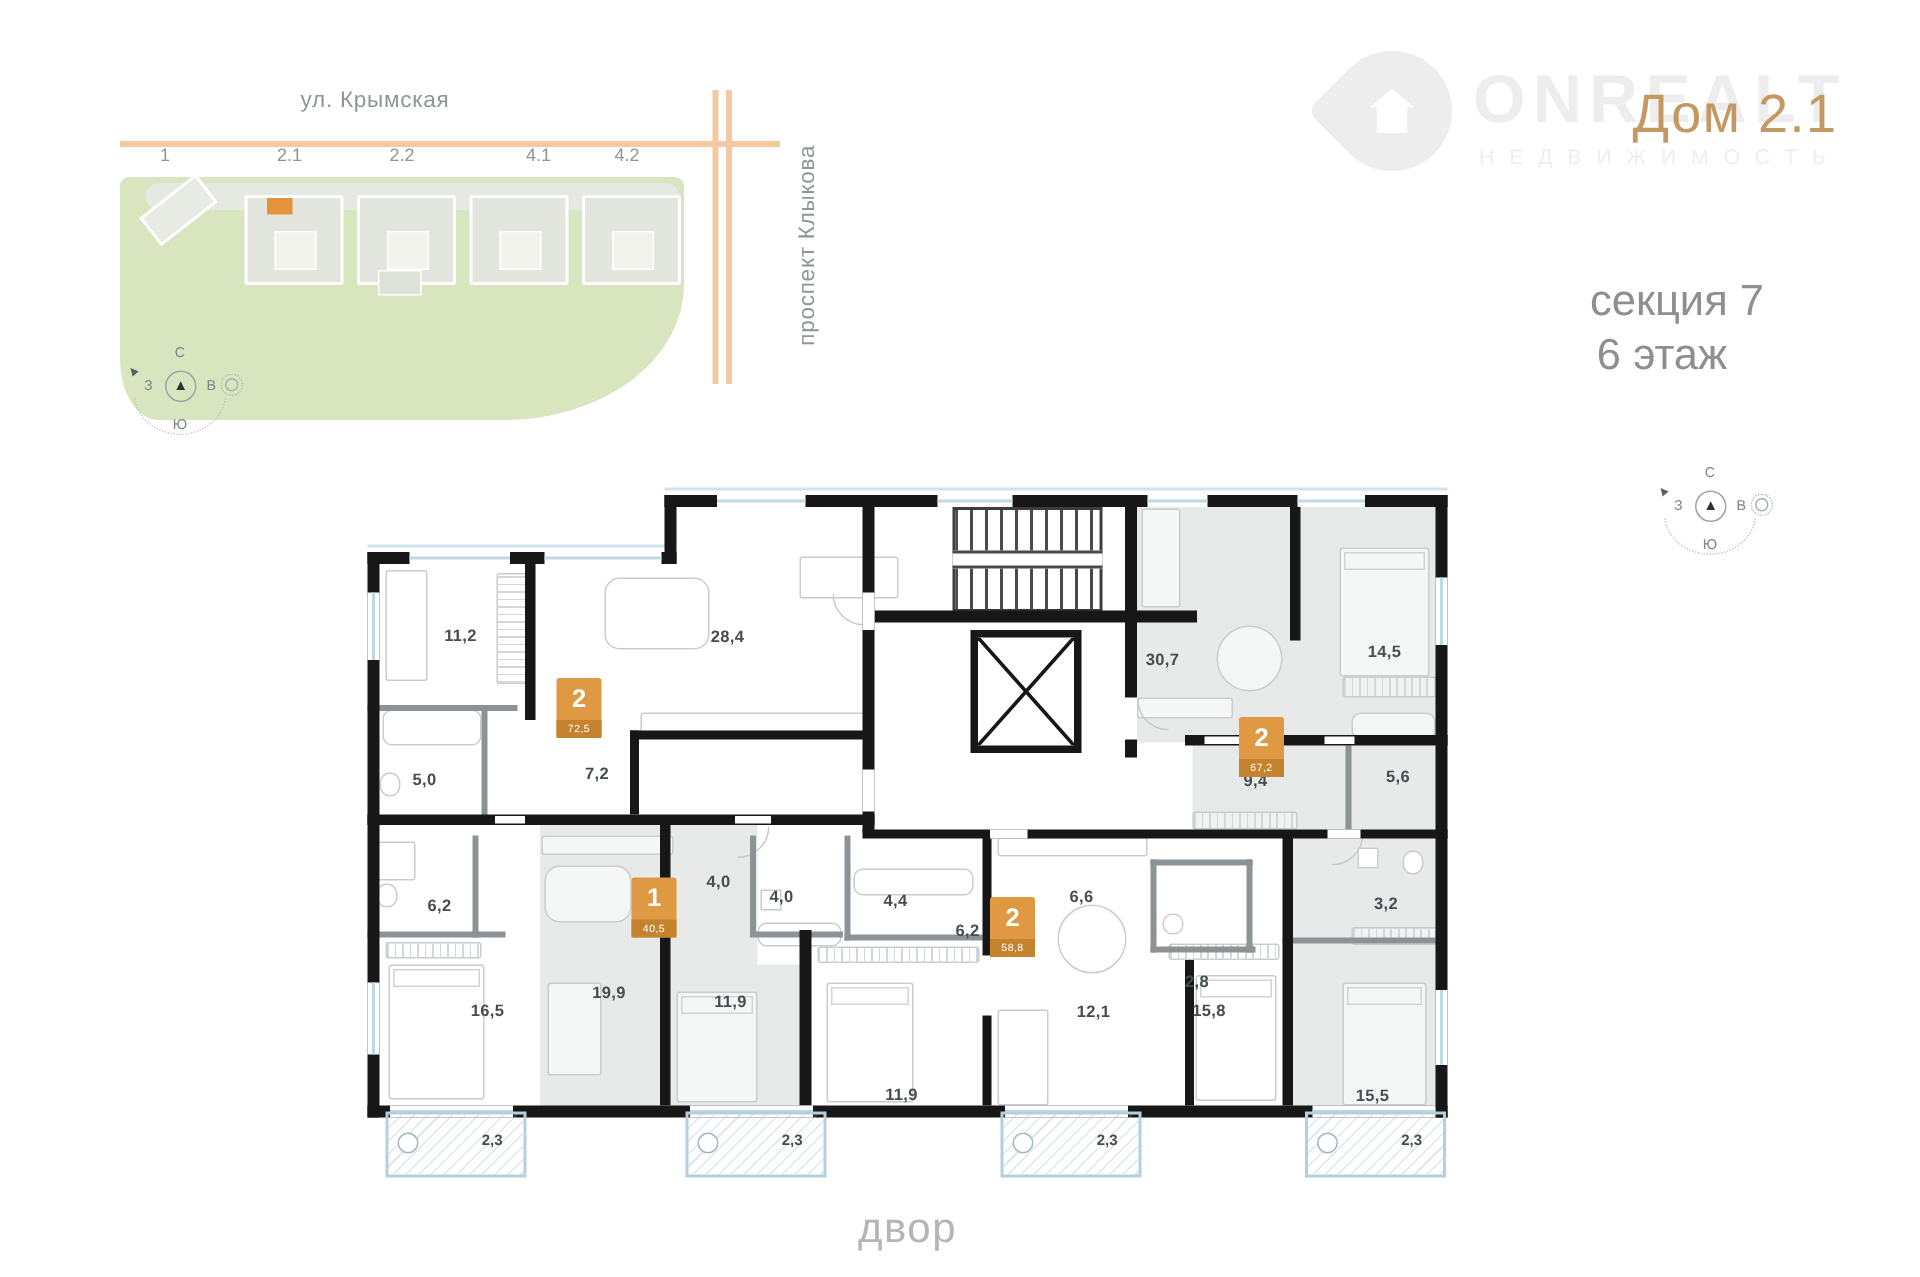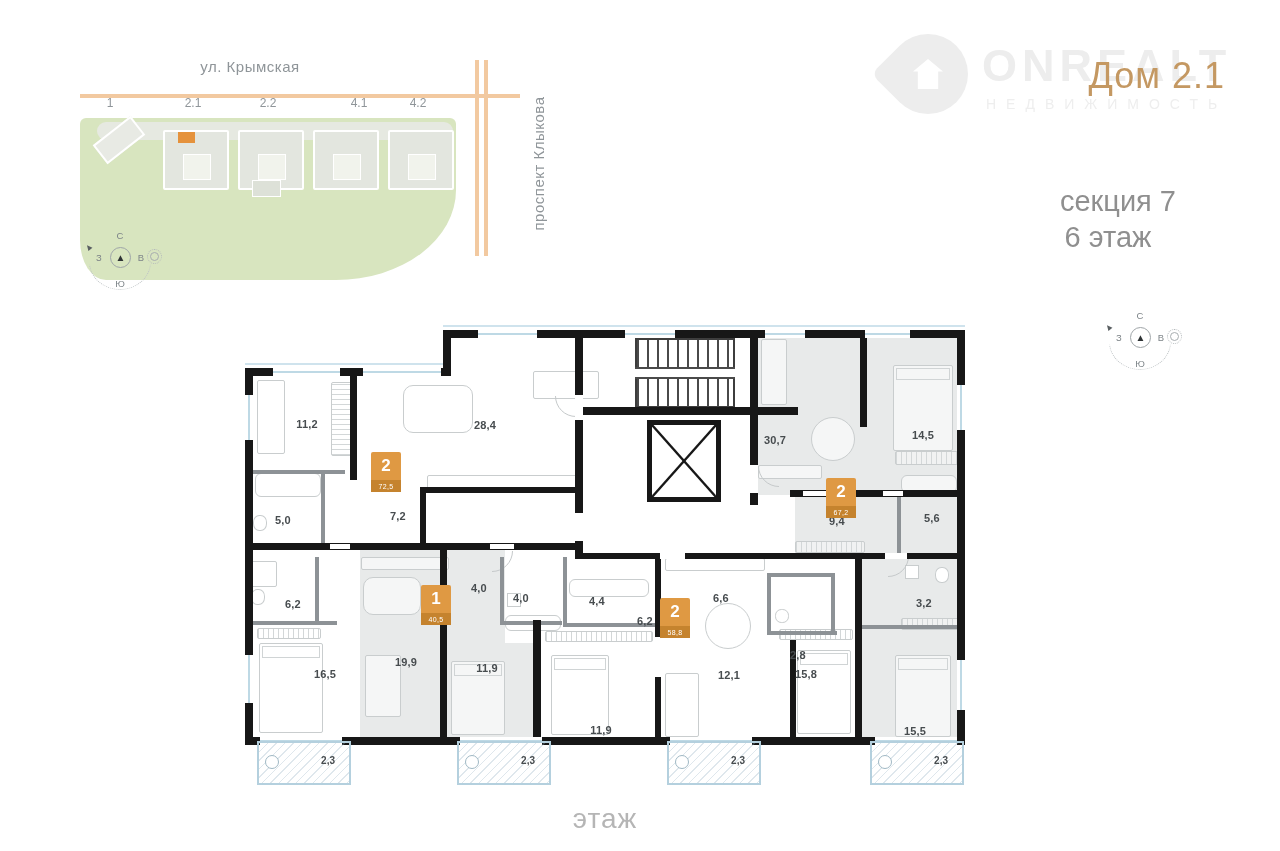--- a/index.html
+++ b/index.html
@@ -331,13 +331,13 @@
   <div class="badge" style="left:176px;top:260px;">
     <div class="num">1</div>
     <div class="ar">40,5</div>
   </div>
   <div class="badge" style="left:415px;top:273px;">
     <div class="num">2</div>
     <div class="ar">58,8</div>
   </div>
 </div>
 
-<div class="abs yard">этаж</div>
+<div class="abs yard">двор</div>
 
 </body></html>

